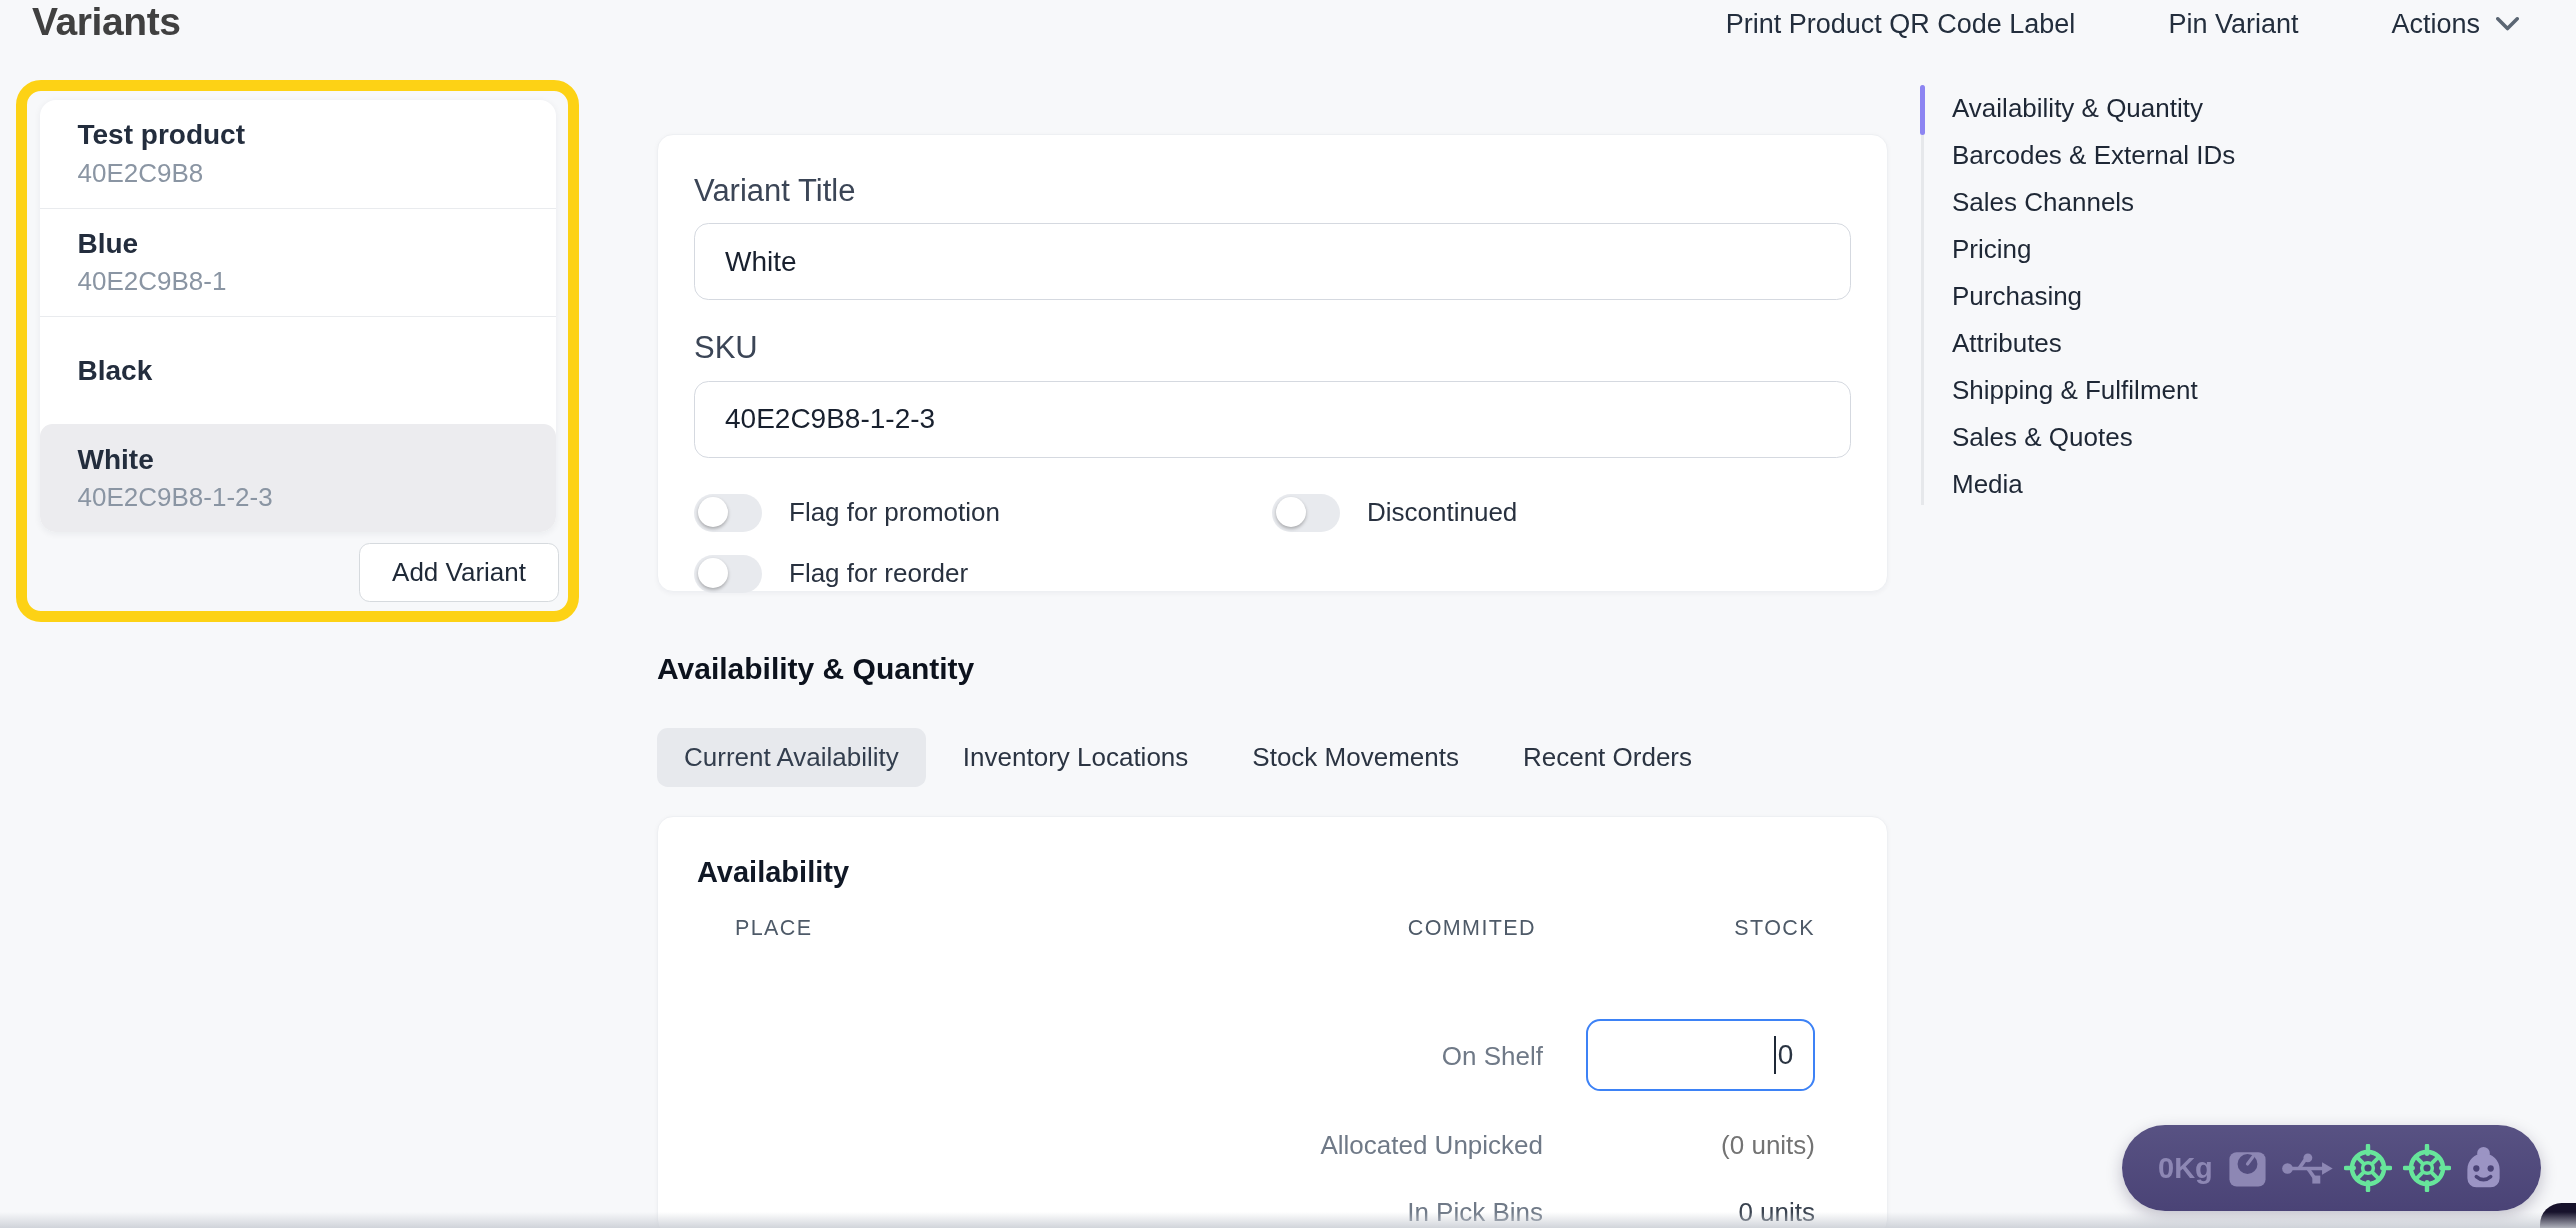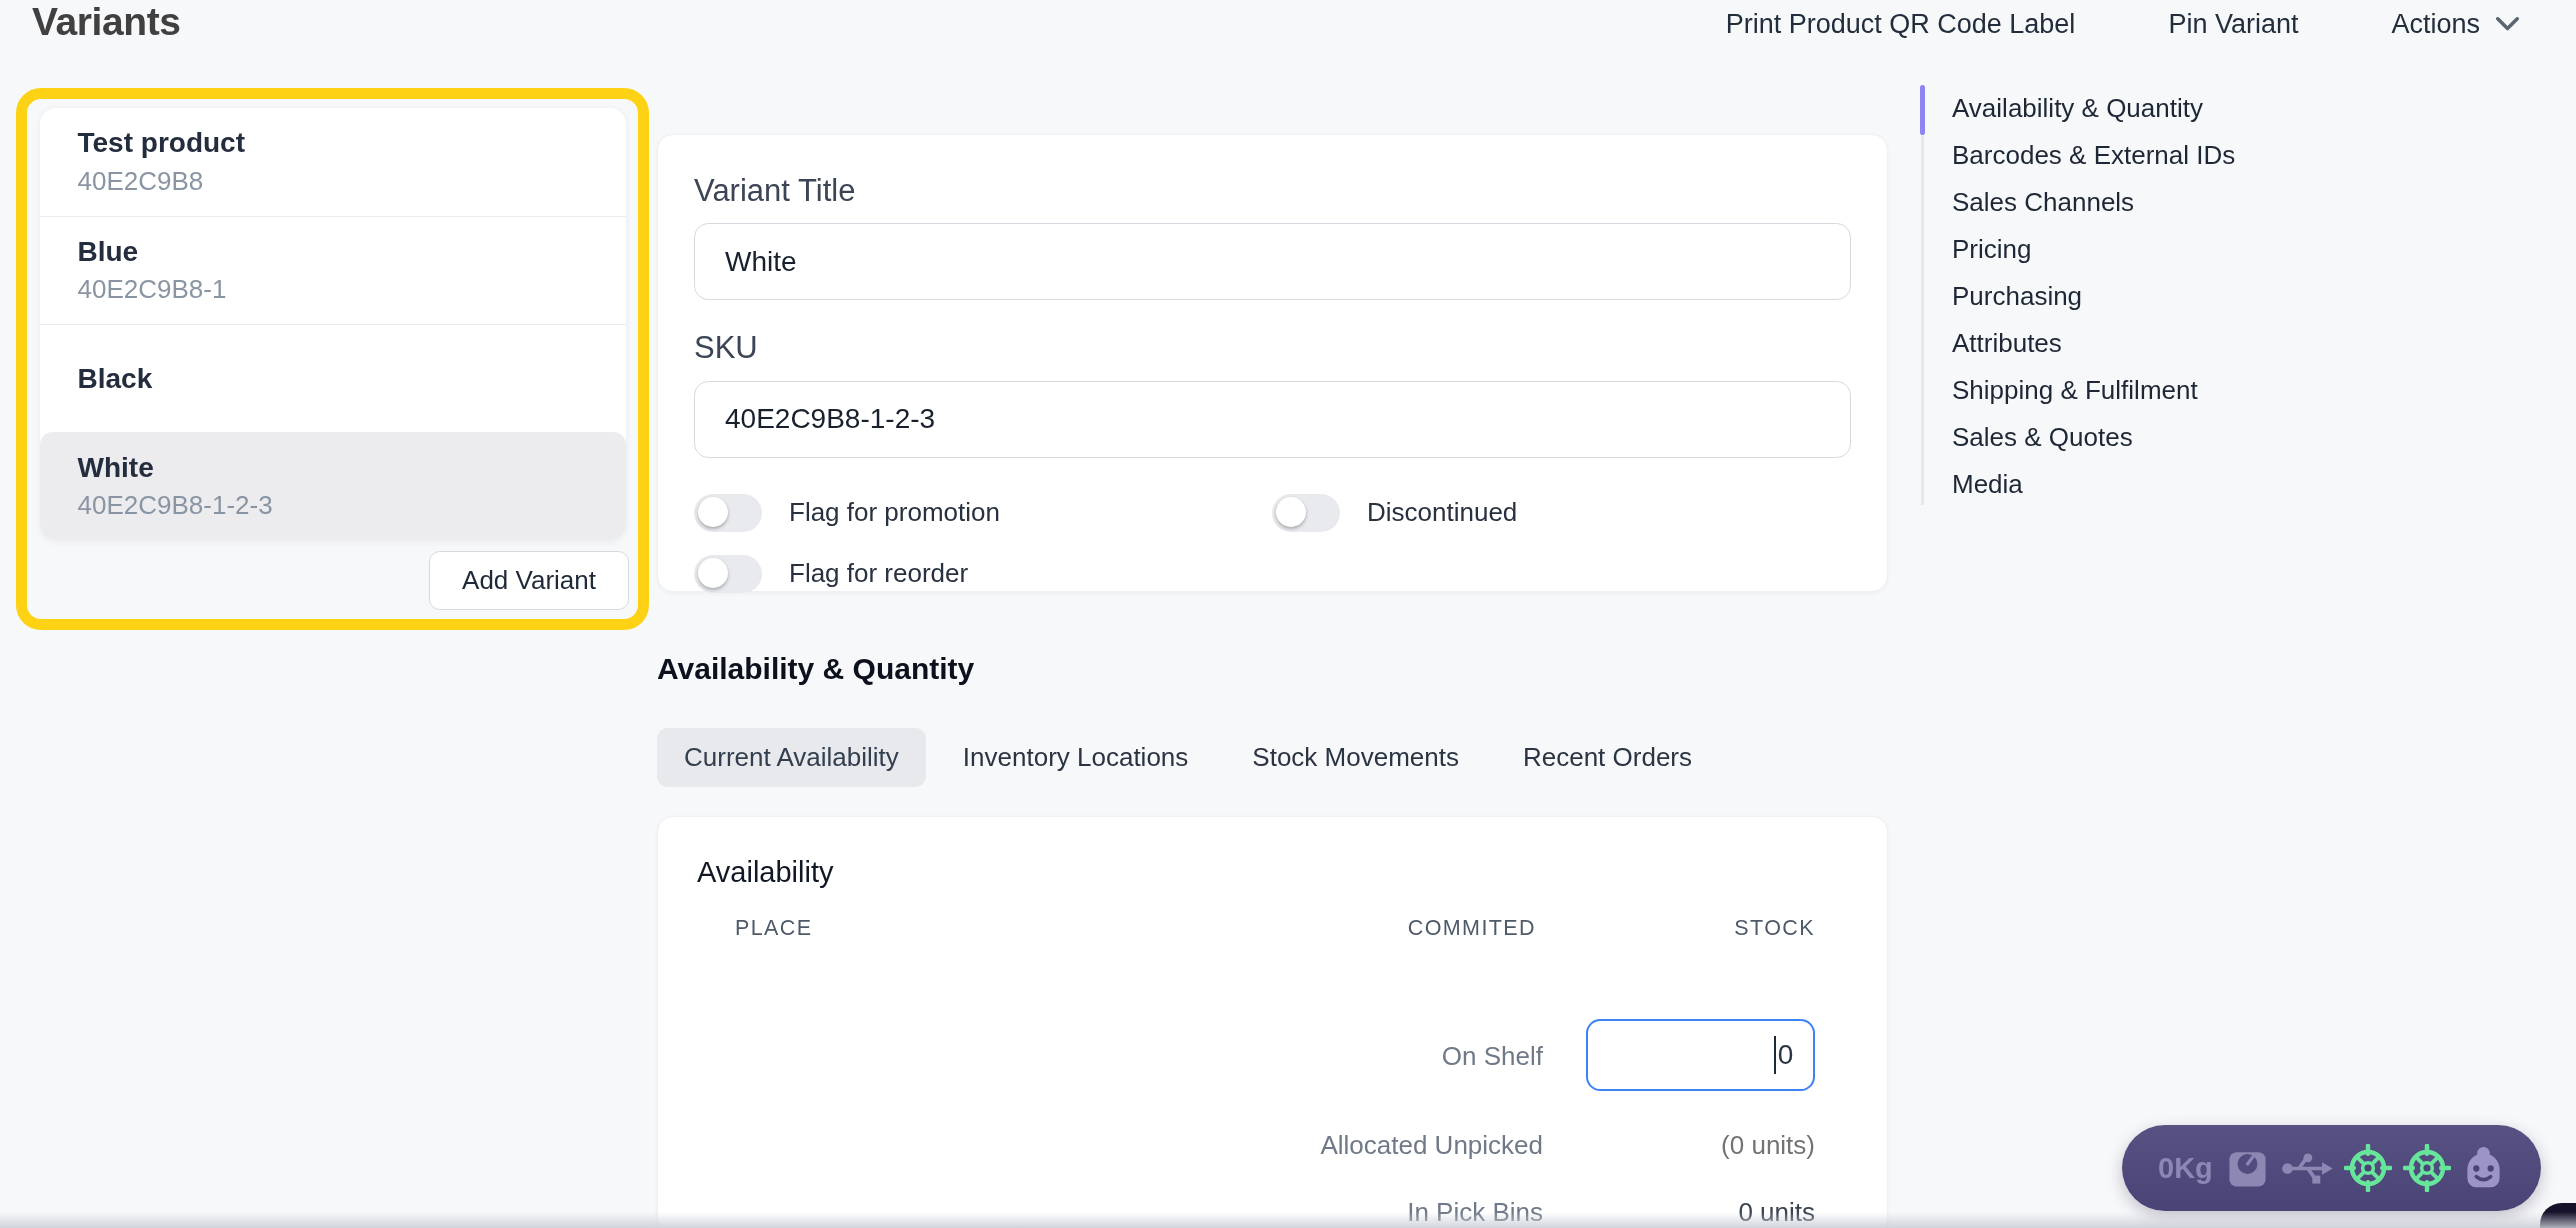--- a/index.html
+++ b/index.html
@@ -22,21 +22,21 @@
   .header-actions {
     right:57px; top:9px;
     display:flex; align-items:center; gap:93px;
     font-size:27px; color:#232e3d;
   }
   .header-link { cursor:pointer; display:flex; align-items:center; gap:16px; }
   .chev { width:23px; height:14.3px; }
 
   
   .variant-panel {
-    left:16px; top:88px; width:633px; height:542px;
+    left:16px; top:80px; width:563px; height:542px;
     border:11.6px solid #fdd215; border-radius:25px;
     background:#f7f8fa;
   }
   .variant-card {
     margin:9px 12.5px 0 12.5px;
     background:#ffffff; border-radius:16px;
     box-shadow:0 1.8px 7.2px rgba(22,28,45,.06);
     overflow:hidden;
   }
   .variant-item {
@@ -94,21 +94,21 @@
   .tab {
     height:59px; padding:0 27px; display:flex; align-items:center;
     font-size:26px; color:#2b3442; border-radius:10.7px; cursor:pointer;
   }
   .tab.active { background:#e7e9ed; color:#333e4e; }
 
   
   .avail-card { left:657px; top:816px; width:1231px; height:420px; padding:0; }
   .avail-heading {
     position:absolute; left:39px; top:39px;
-    font-size:29px; font-weight:400; color:#101826;
+    font-size:29px; font-weight:700; color:#101826;
   }
   .col-header {
     position:absolute; top:99px;
     font-size:21.5px; letter-spacing:1.4px; color:#4e5a68; font-weight:400;
   }
   .col-place { left:77px; }
   .col-commited { right:351px; }
   .col-stock { right:72px; }
   .row-label { position:absolute; right:344px; font-size:26px; color:#6f7987; }
   .row-value { position:absolute; right:72px; font-size:26px; }

